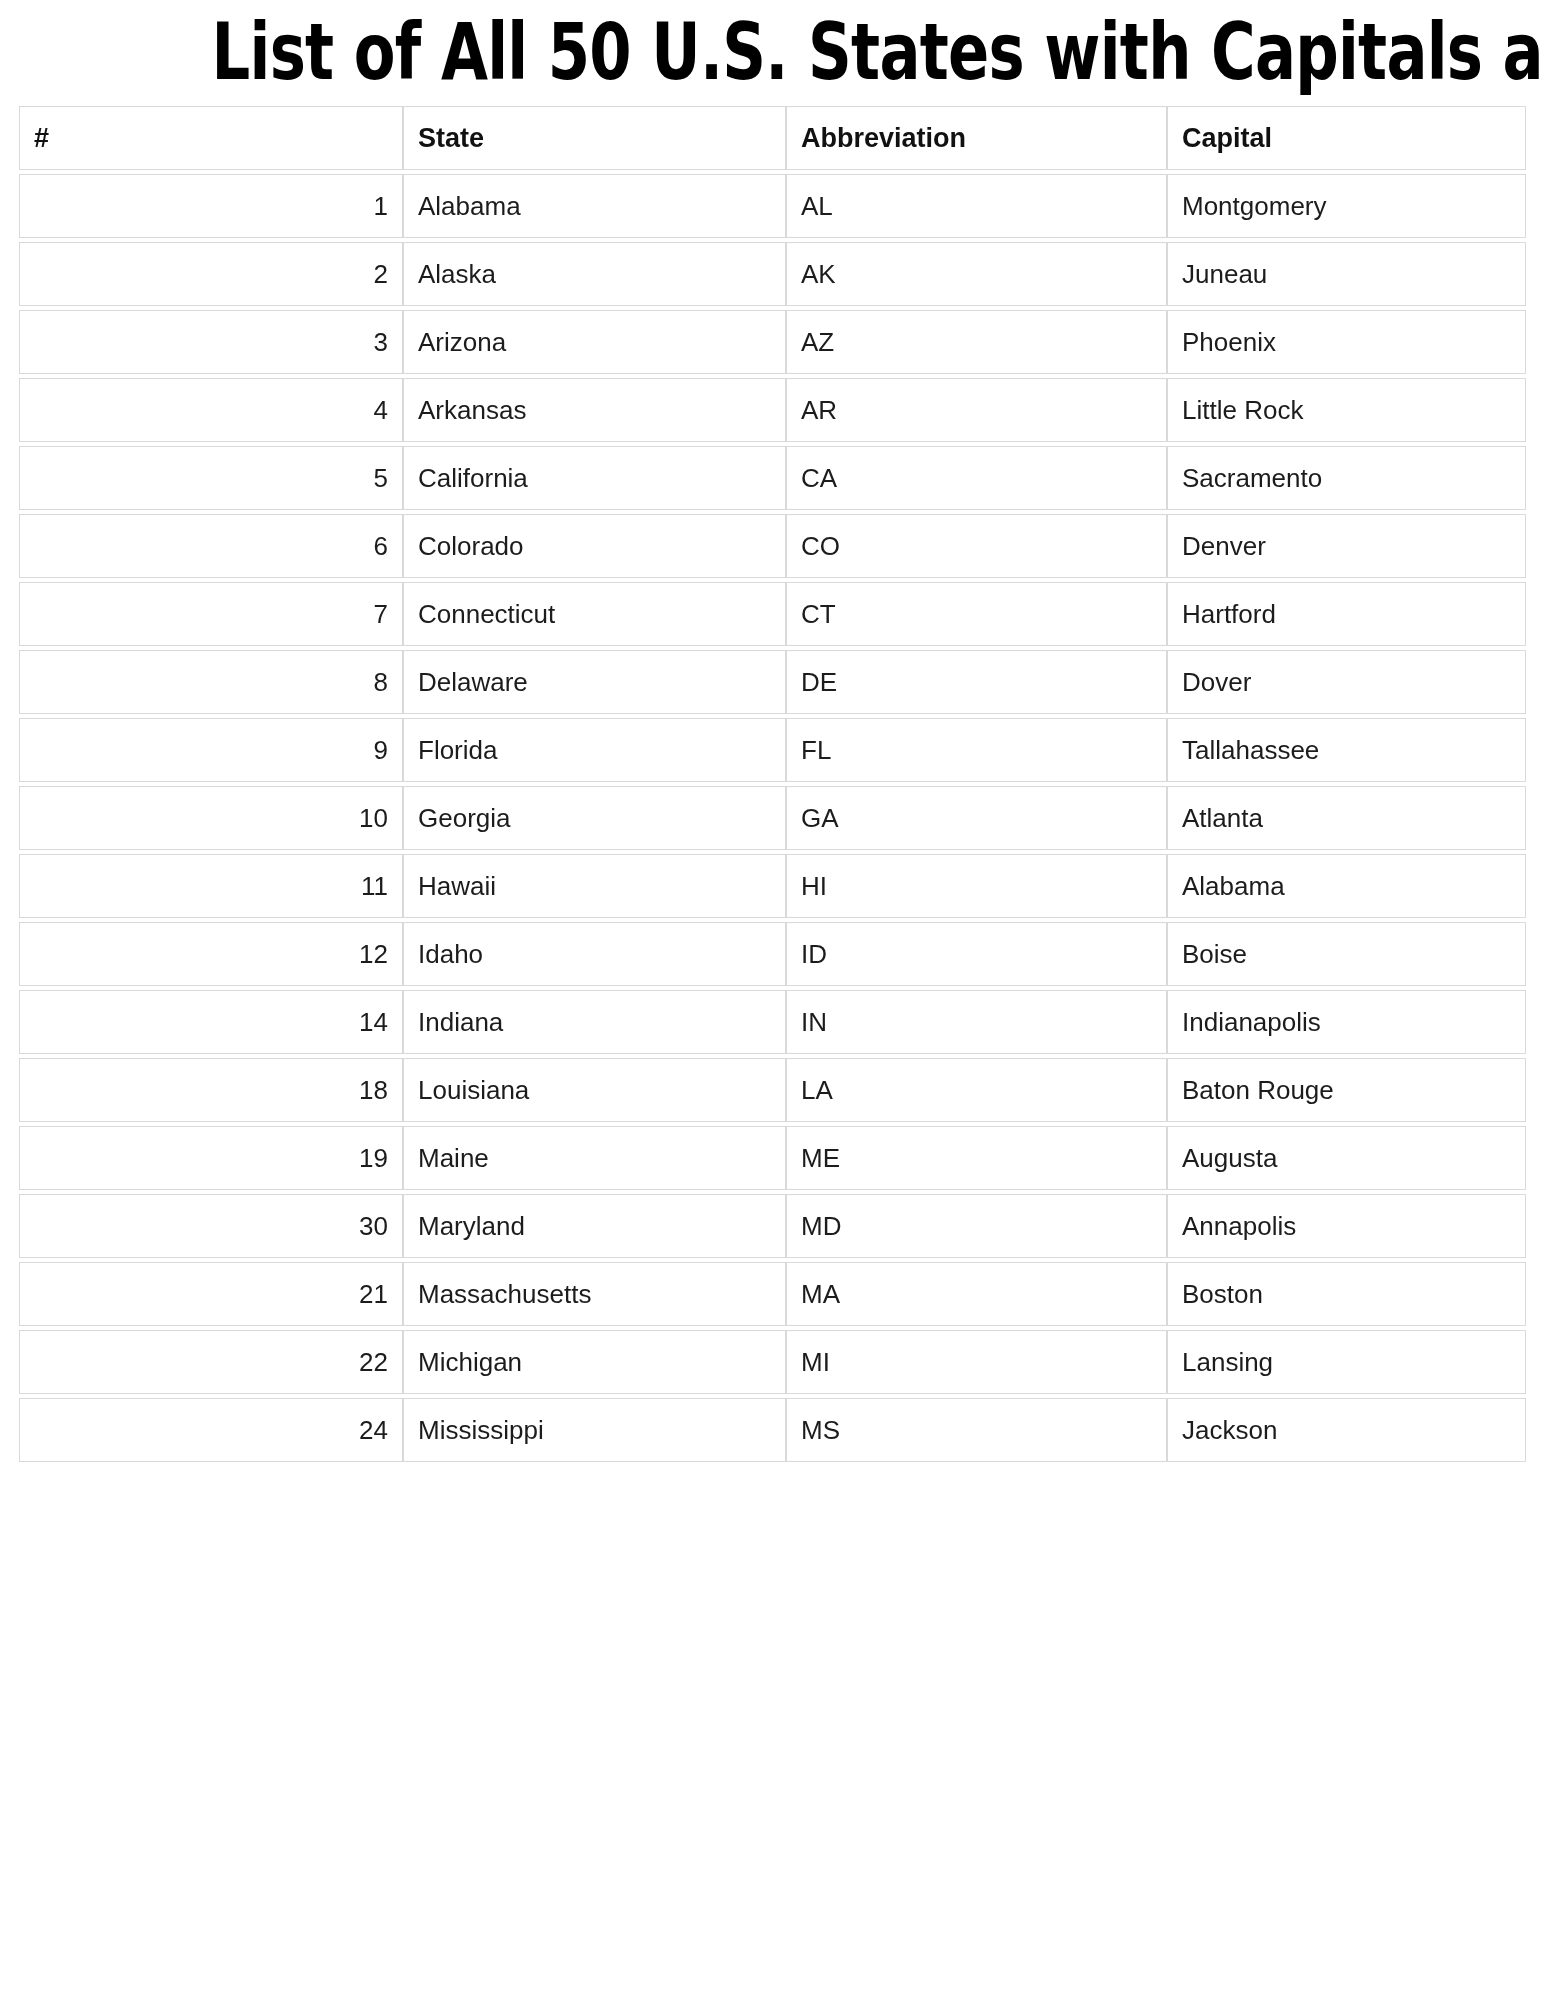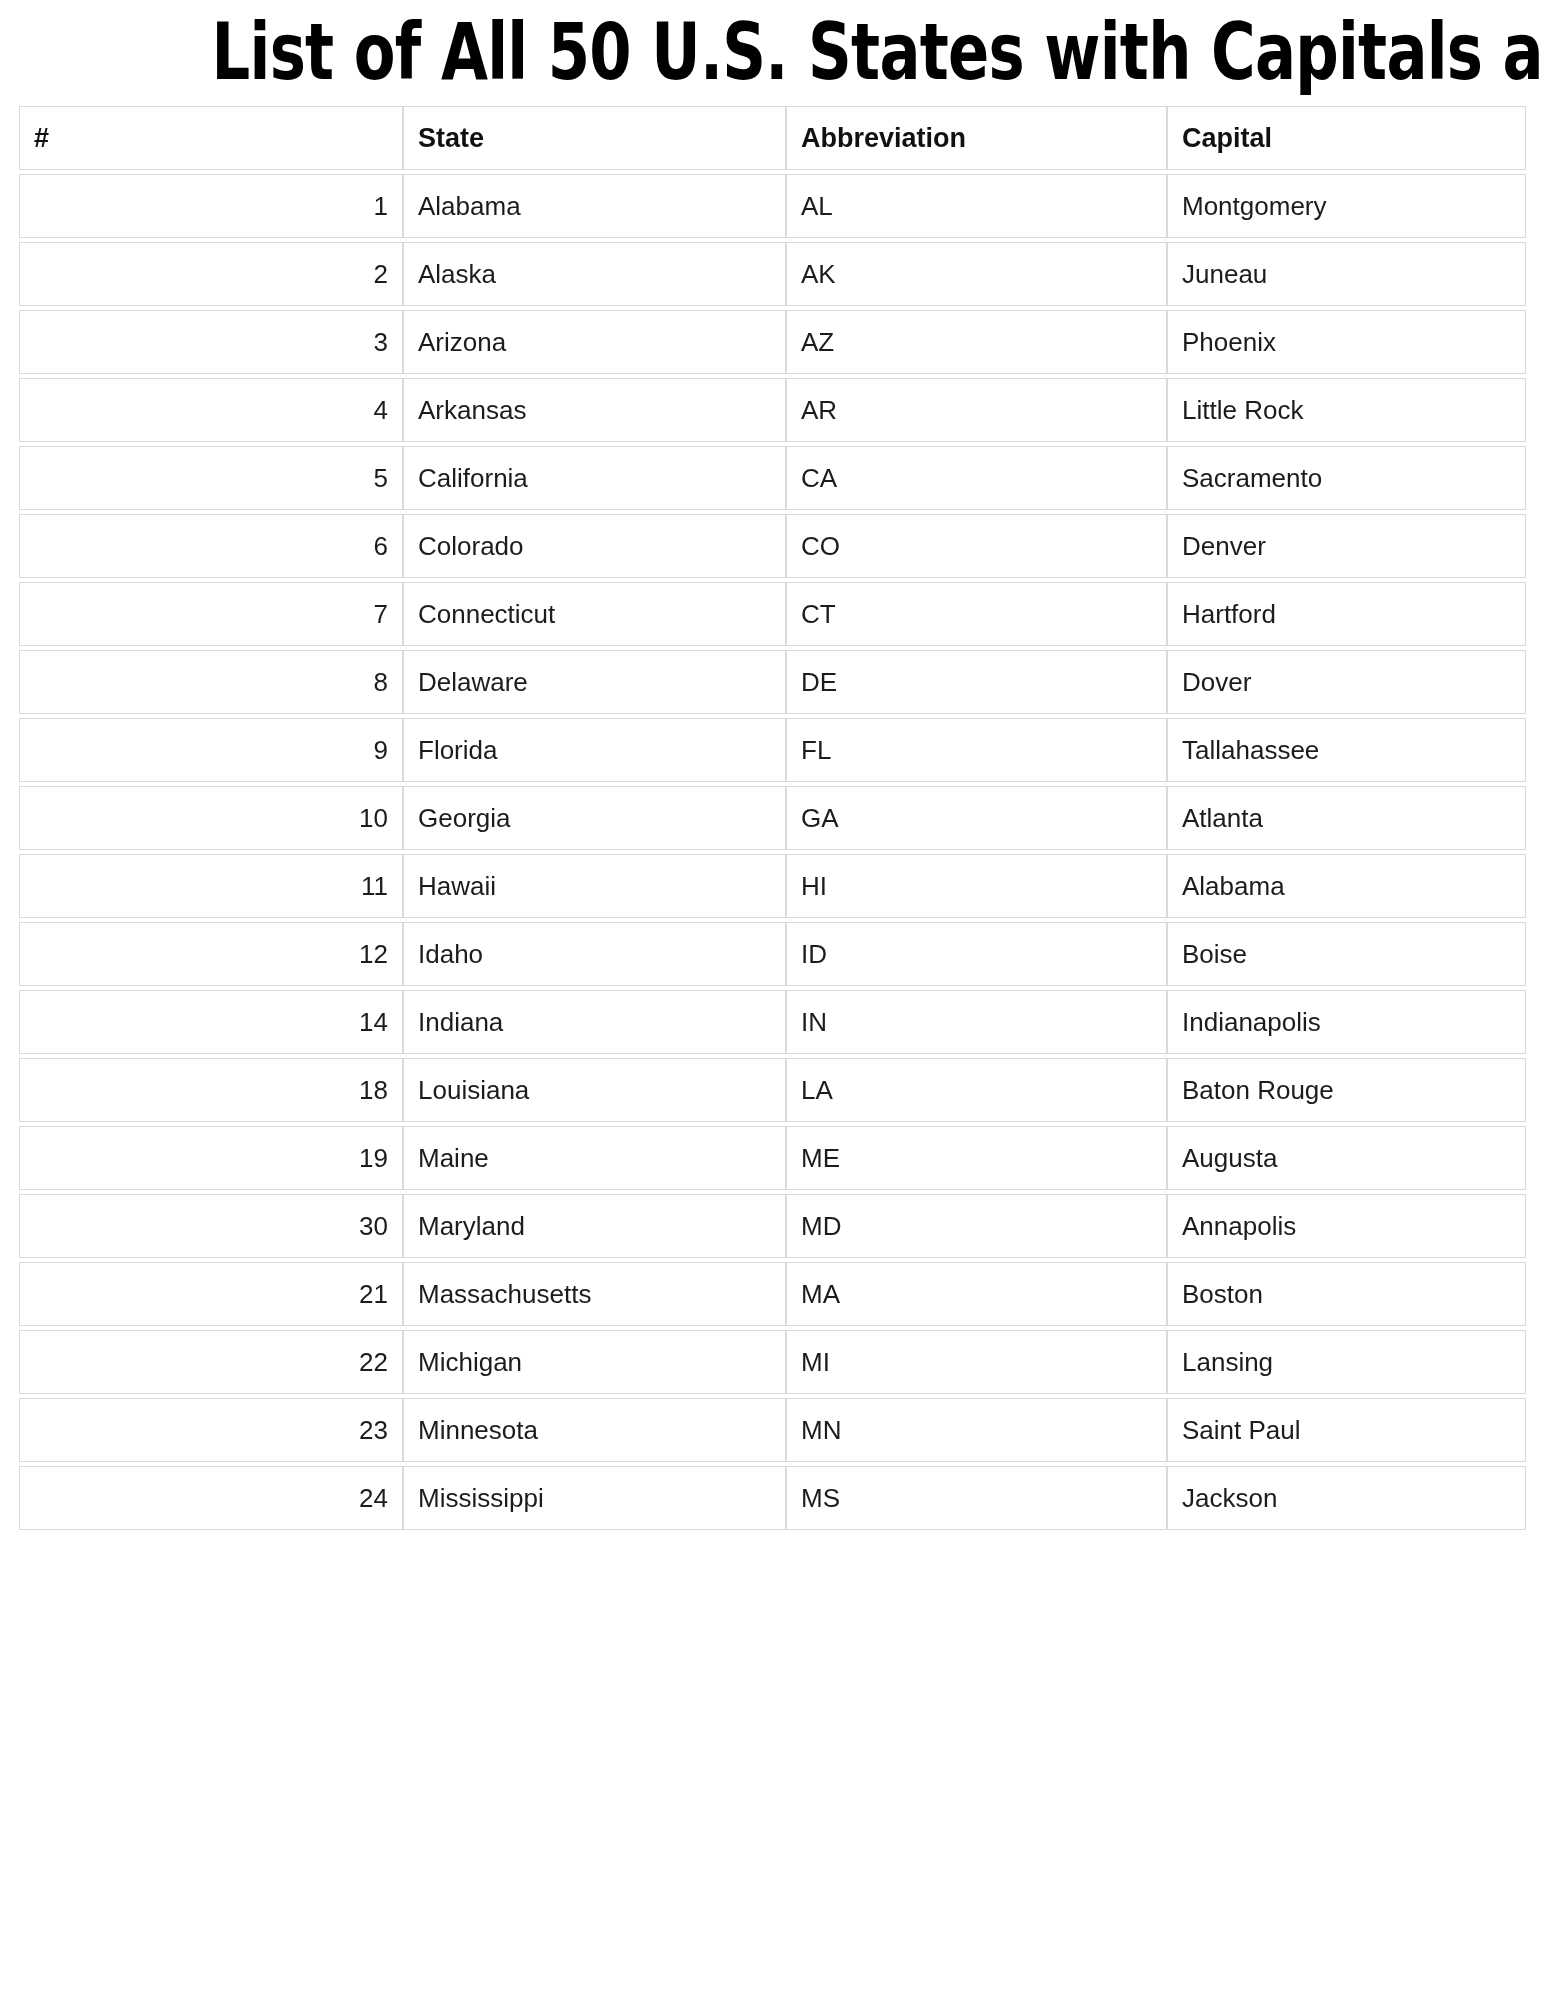--- a/index.html
+++ b/index.html
@@ -195,26 +195,20 @@
           <td>MA</td>
           <td>Boston</td>
         </tr>
         <tr>
           <td class="num">22</td>
           <td>Michigan</td>
           <td>MI</td>
           <td>Lansing</td>
         </tr>
         <tr>
-          <td class="num">23</td>
-          <td>Minnesota</td>
-          <td>MN</td>
-          <td>Saint Paul</td>
-        </tr>
-        <tr>
           <td class="num">24</td>
           <td>Mississippi</td>
           <td>MS</td>
           <td>Jackson</td>
         </tr>
       </tbody>
   </table>
 
 </main>
 

